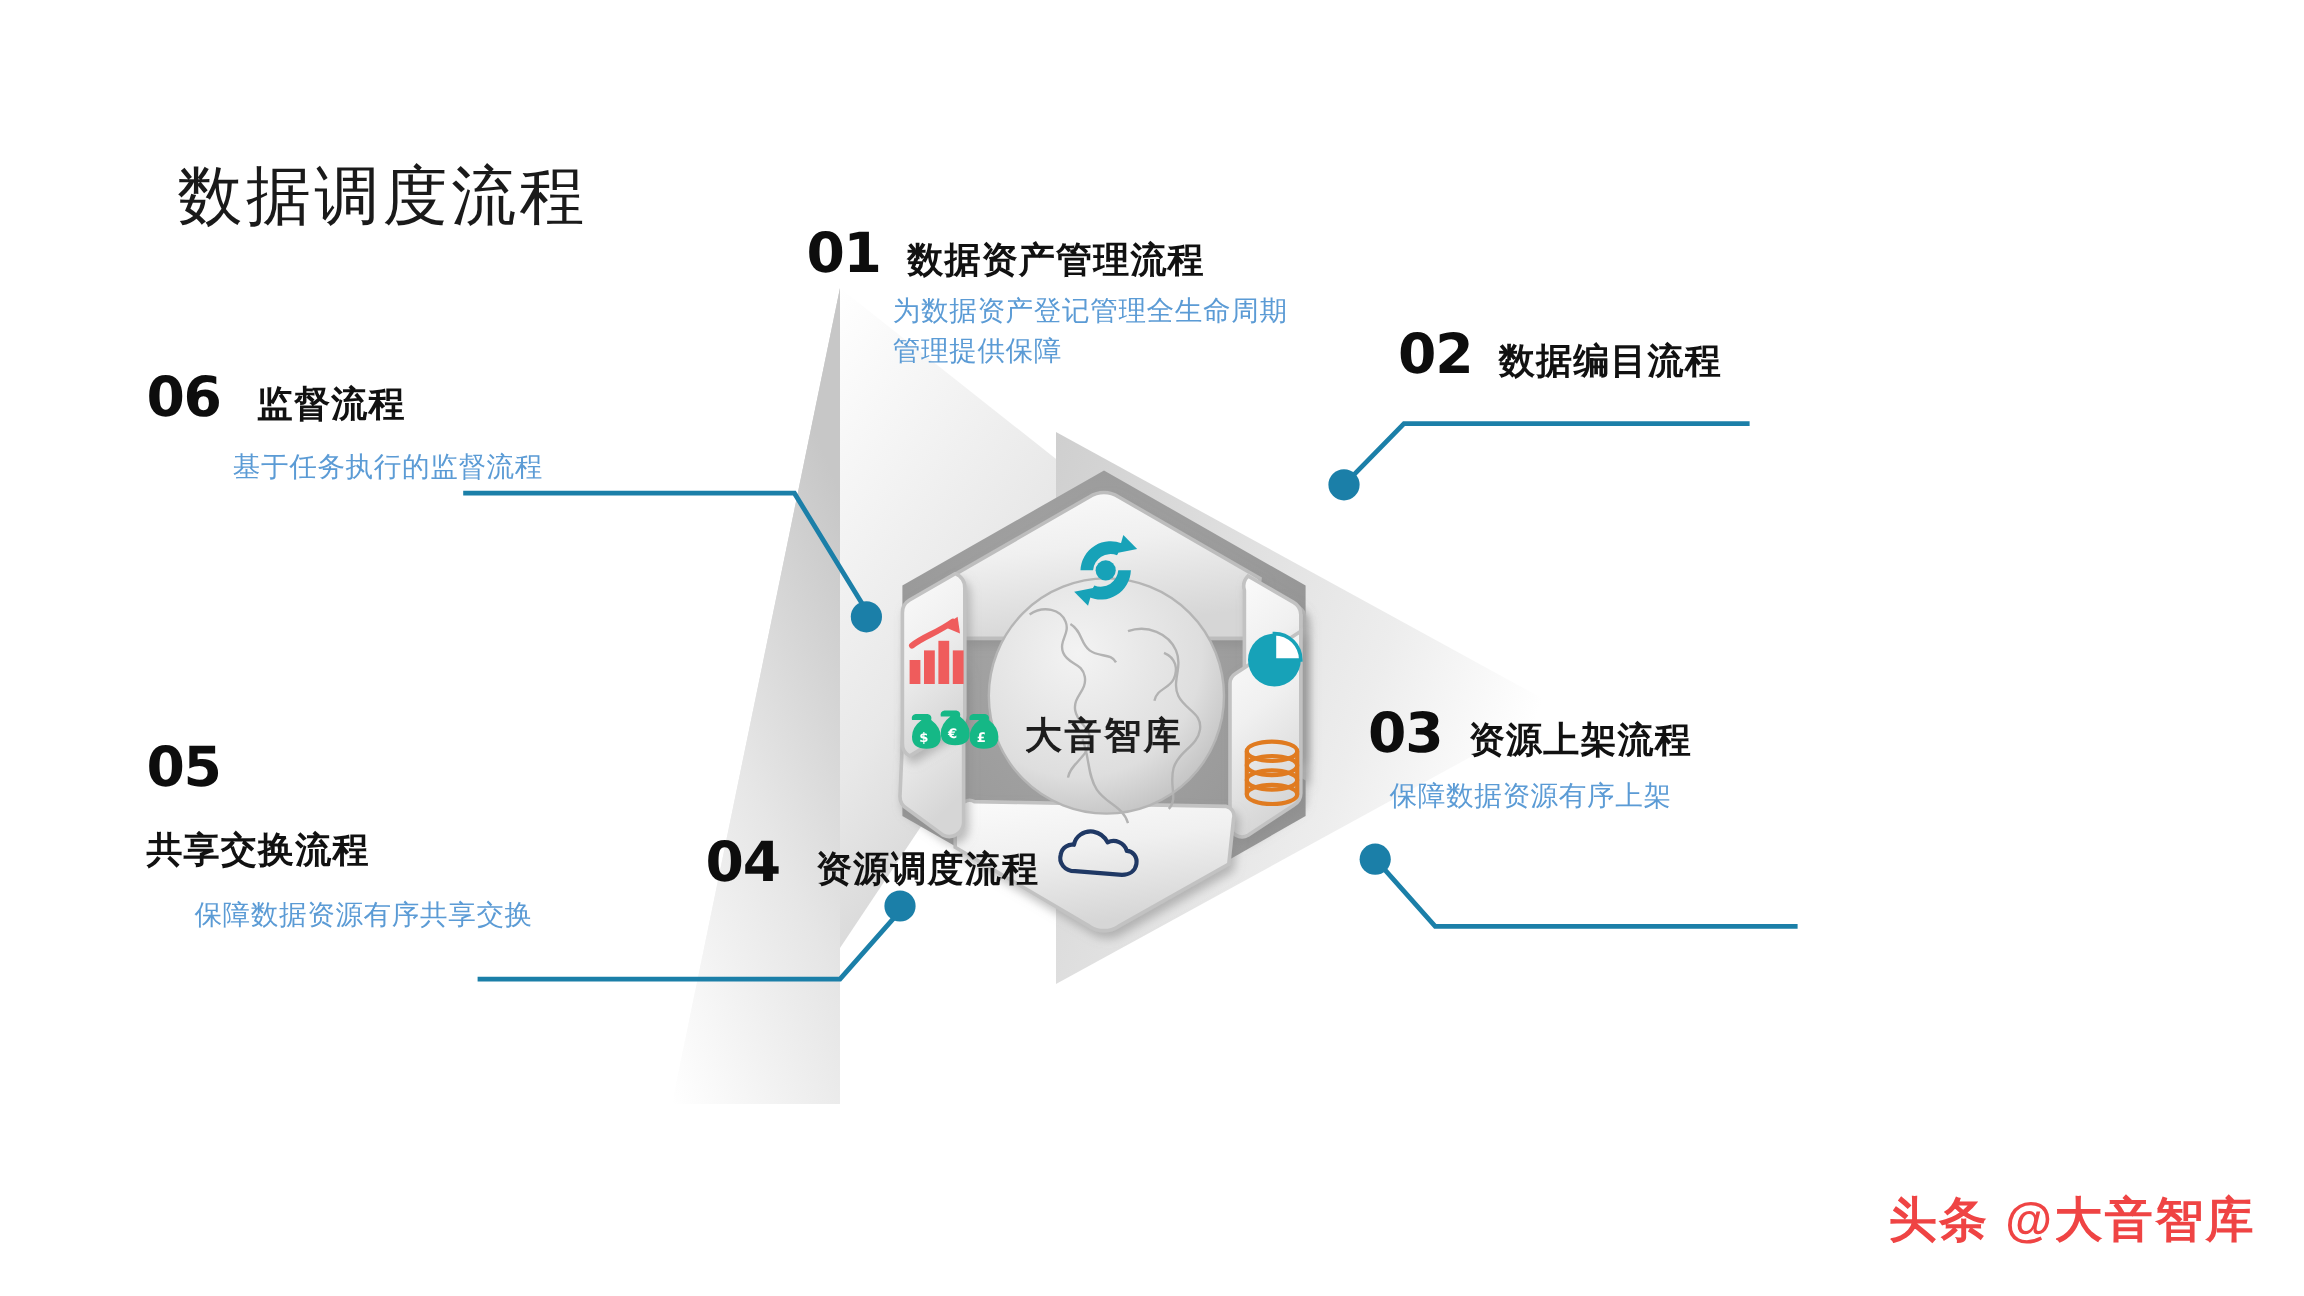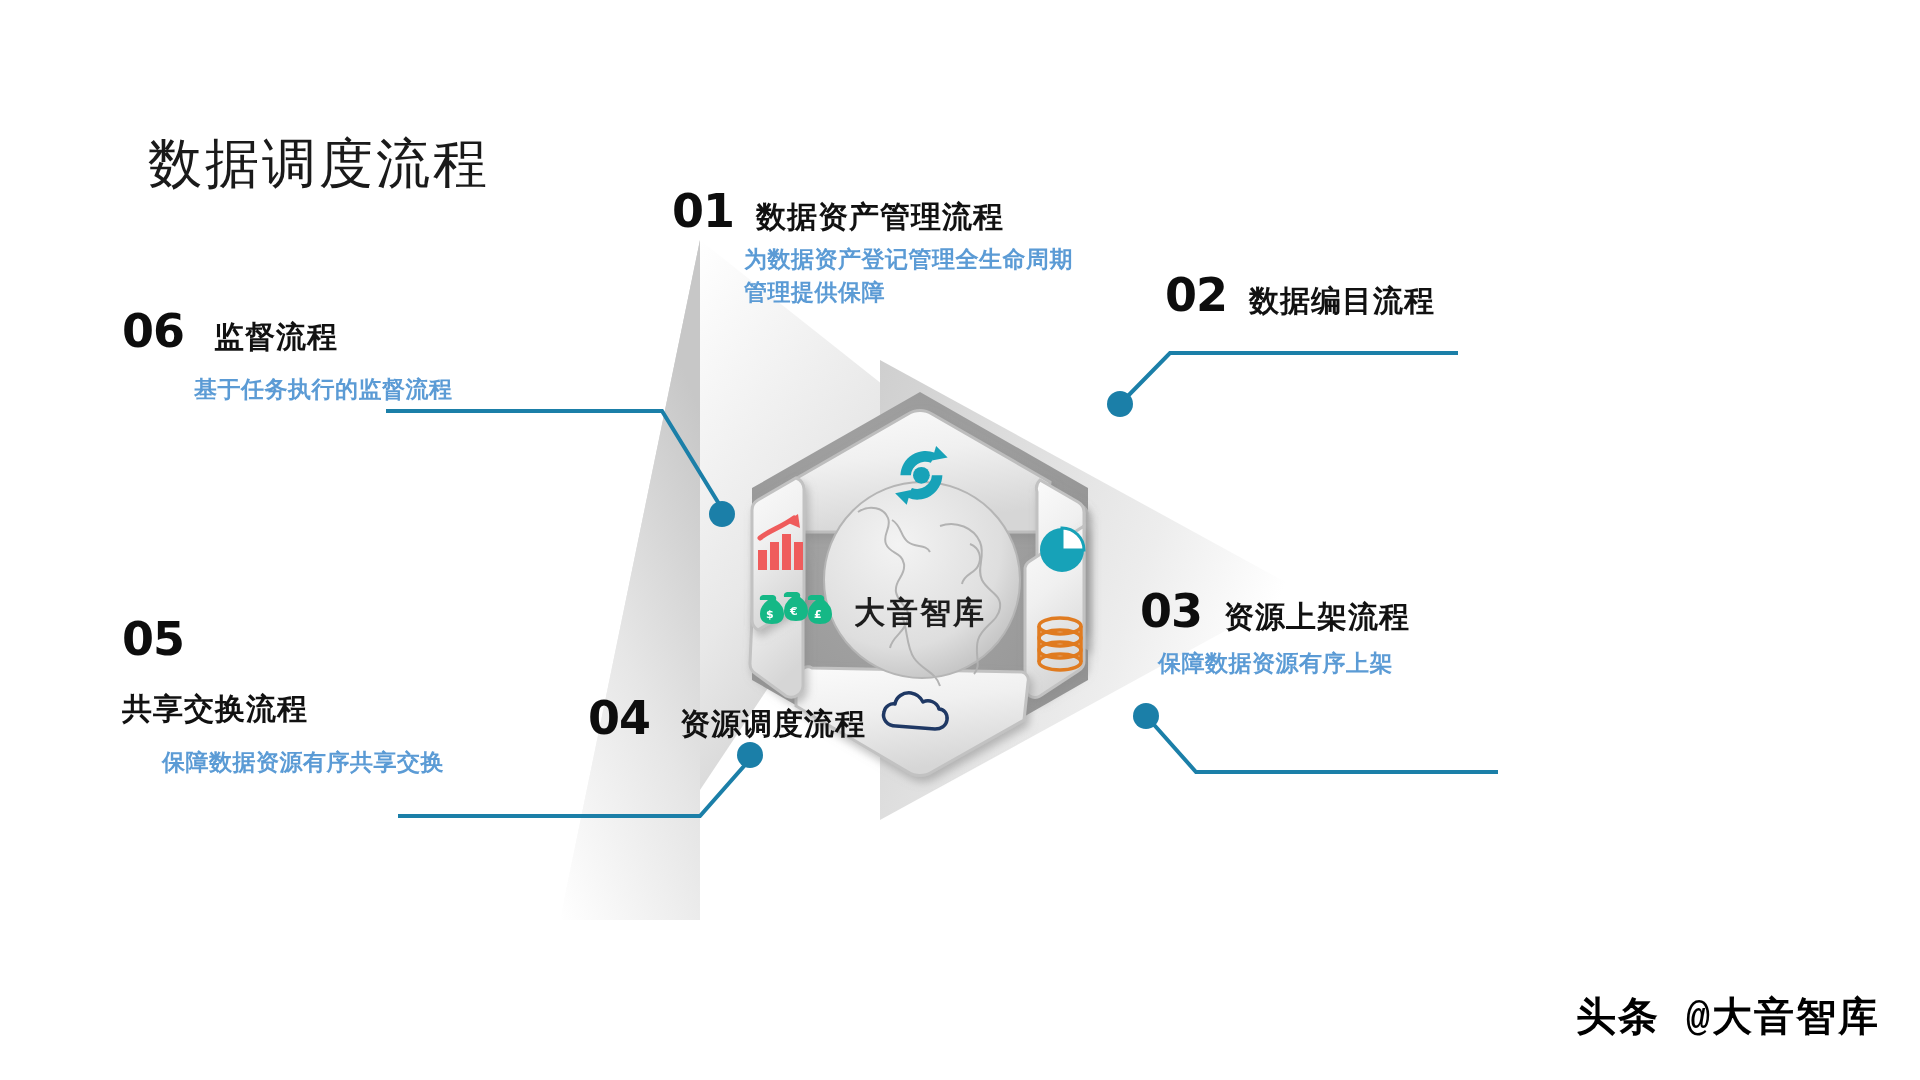--- a/index.html
+++ b/index.html
@@ -69,21 +69,20 @@
     line-height: 1.1;
     letter-spacing: 1px;
   }
   .callout-desc {
     font-family: "Liberation Serif", "DejaVu Serif", serif;
     font-size: 23px;
     color: #5b9bd5;
     line-height: 1.42;
     letter-spacing: 0.5px;
     white-space: pre-line;
-    font-weight: bold;
   }
 
   
   #callout-01 { left: 672px; top: 188px; }
   #callout-01 .callout-desc { margin-left: 72px; margin-top: 10px; }
 
   #callout-02 { left: 1165px; top: 272px; }
   #callout-02 .callout-desc { margin-left: -20px; margin-top: 14px; }
 
   #callout-03 { left: 1140px; top: 588px; }
@@ -107,24 +106,24 @@
     left: 0; top: 0;
     width: 1920px; height: 1080px;
     pointer-events: none;
   }
 
   
   #watermark {
     position: absolute;
     right: 40px;
     bottom: 36px;
-    font-family: Liberation Mono, monospace;
+    font-family: Liberation Sans, sans-serif;
     font-size: 40px;
     font-weight: 700;
-    color: #000000;
+    color: #ef4444;
     letter-spacing: 2px;
     white-space: nowrap;
     margin-top: 29px;
   }
 
   #center-label {
     position: absolute;
     left: 0; right: 0;
     top: 262px;
     text-align: center;

